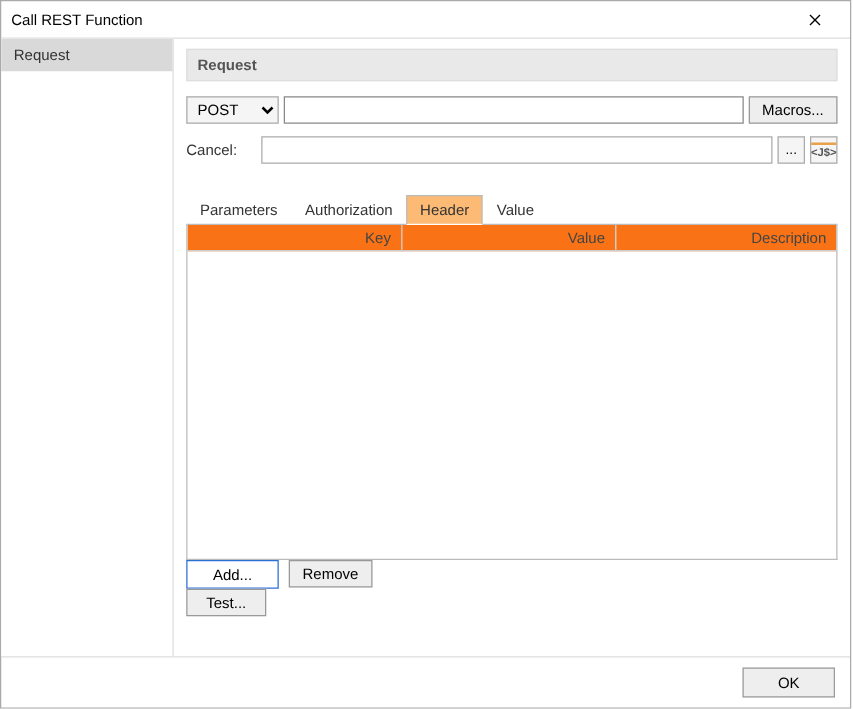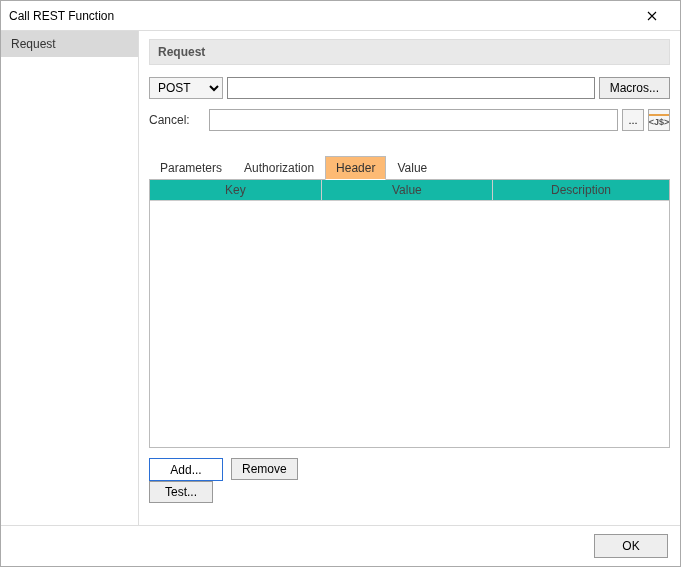--- a/index.html
+++ b/index.html
@@ -141,30 +141,30 @@
   border-bottom: 1px solid #fff;
 }
 .table-wrap {
   border: 1px solid #bbb;
   border-top: none;
   height: 268px;
   overflow: auto;
 }
 .tbl { width: 100%; border-collapse: collapse; }
 .tbl th {
-  text-align: center;
+  text-align: right;
   font-weight: normal;
-  background: #14b8a6;
+  background: #f97316;
   border-right: 1px solid #ccc;
   border-bottom: 1px solid #ccc;
   padding: 3px 8px;
   color: #444;
 }
 .tbl th:last-child { border-right: none; }
-.below-table { display: flex; gap: 8px; margin-top: 10px; }
+.below-table { display: flex; gap: 8px; }
 .btn-primary-outline {
   height: 23px;
   padding: 0 16px;
   border: 1px solid #2a6fd6;
   background: #fff;
   color: #000;
   font-size: 12px;
   cursor: pointer;
   min-width: 74px;
 }

